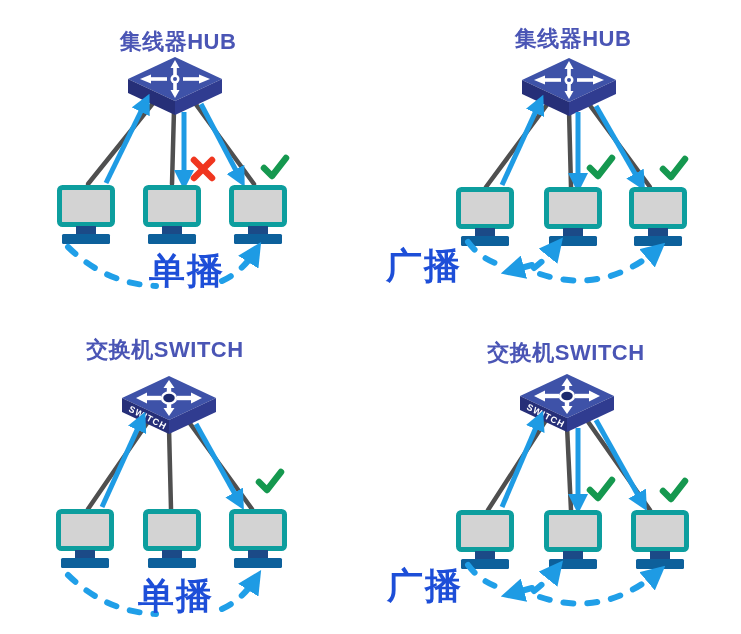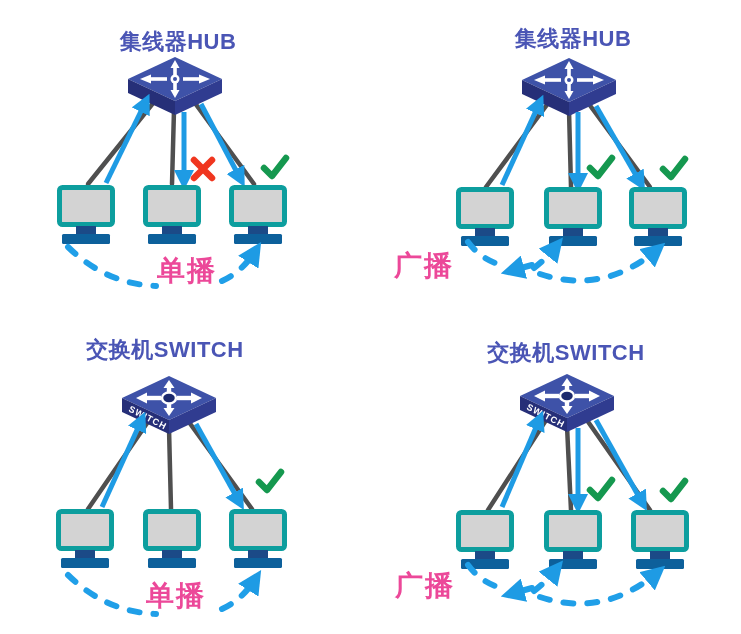--- a/index.html
+++ b/index.html
@@ -7,21 +7,21 @@
     position:relative;width:741px;height:634px;background:#ffffff;
     font-family:"Liberation Sans","DejaVu Sans",sans-serif;overflow:hidden;padding-left:10px;
   }
   .stage svg{position:absolute;left:0;top:0;}
   .title{
     position:absolute;transform:translate(-50%,-50%);
     color:#4a55b5;font-size:22px;font-weight:bold;white-space:nowrap;letter-spacing:0.5px;
   }
   .mode-label{
     position:absolute;transform:translate(-50%,-50%);
-    color:#ec4899;font-size:28px;font-weight:bold;white-space:nowrap;letter-spacing:2px;
+    color:#1d4ed8;font-size:36px;font-weight:bold;white-space:nowrap;letter-spacing:2px;
   }
   .cable{stroke:#4f4f4f;stroke-width:4.5;stroke-linecap:round;fill:none;}
   .barrow{stroke:#1e9be4;stroke-width:5;fill:none;stroke-linecap:butt;}
   .dash{stroke:#209fe8;stroke-width:6;fill:none;stroke-linecap:round;stroke-dasharray:10 14;}
   .dsolid{stroke:#209fe8;stroke-width:6;fill:none;stroke-linecap:round;}
 </style>
 </head>
 <body>
 
 <div class="stage">

